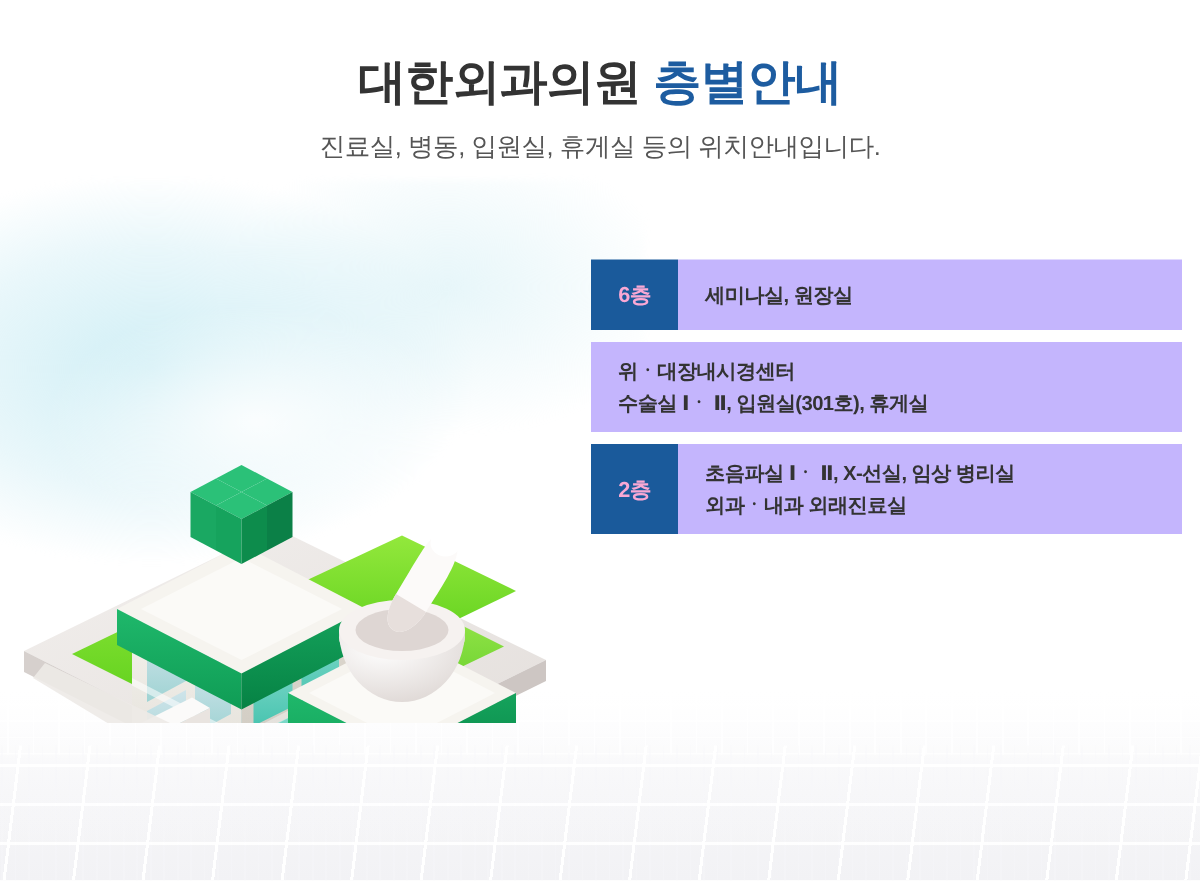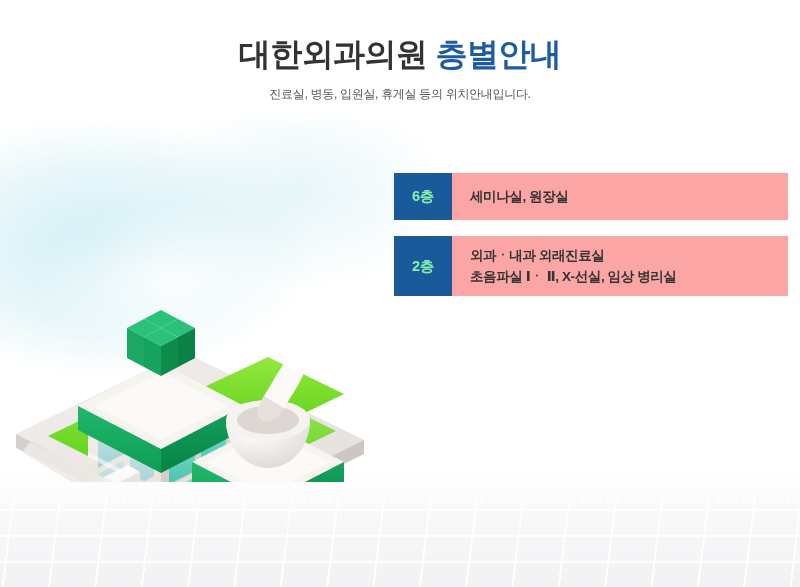--- a/index.html
+++ b/index.html
@@ -99,21 +99,21 @@
     font-weight: 700;
     letter-spacing: -0.6px;
     line-height: 1.25;
     color: #333333;
   }
   .page-title .accent {
     color: #1d5ca0;
   }
   .page-subtitle {
     margin: 12px 0 0 0;
-    font-size: 12px;
+    font-size: 17px;
     font-weight: 400;
     color: #555555;
     letter-spacing: -0.3px;
   }
 
   
   .illustration {
     position: absolute;
     left: 6px;
     top: 152px;
@@ -135,32 +135,32 @@
     display: flex;
     align-items: stretch;
     margin-bottom: 8px;
   }
   .floor-row:last-child { margin-bottom: 0; }
 
   .floor-badge {
     flex: 0 0 58px;
     width: 58px;
     background: #1a5a9b;
-    color: #86efac;
+    color: #f9a8d4;
     font-size: 14.5px;
     font-weight: 700;
     letter-spacing: -0.4px;
     display: flex;
     align-items: center;
     justify-content: center;
     text-align: center;
   }
   .floor-desc {
     flex: 1 1 auto;
-    background: #fca5a5;
+    background: #c4b5fd;
     color: #333333;
     font-size: 13.5px;
     font-weight: 700;
     letter-spacing: -0.4px;
     line-height: 1.58;
     display: flex;
     flex-direction: column;
     justify-content: center;
     padding: 0 0 0 18px;
   }
@@ -365,23 +365,27 @@
   <div class="floor-row single">
     <div class="floor-badge">6층</div>
     <div class="floor-desc">
       <span class="line">세미나실, 원장실</span>
     </div>
   </div>
 
 
 
   <div class="floor-row double">
+    <div class="floor-desc">
+      <span class="line">위ㆍ대장내시경센터</span>
+      <span class="line">수술실 Ⅰㆍ Ⅱ, 입원실(301호), 휴게실</span>
+    </div>
   </div>
 
   <div class="floor-row double">
     <div class="floor-badge">2층</div>
     <div class="floor-desc">
+      <span class="line">초음파실 Ⅰㆍ Ⅱ, X-선실, 임상 병리실</span>
       <span class="line">외과ㆍ내과 외래진료실</span>
-      <span class="line">초음파실 Ⅰㆍ Ⅱ, X-선실, 임상 병리실</span>
     </div>
   </div>
 
 </div>
 
 </body></html>

